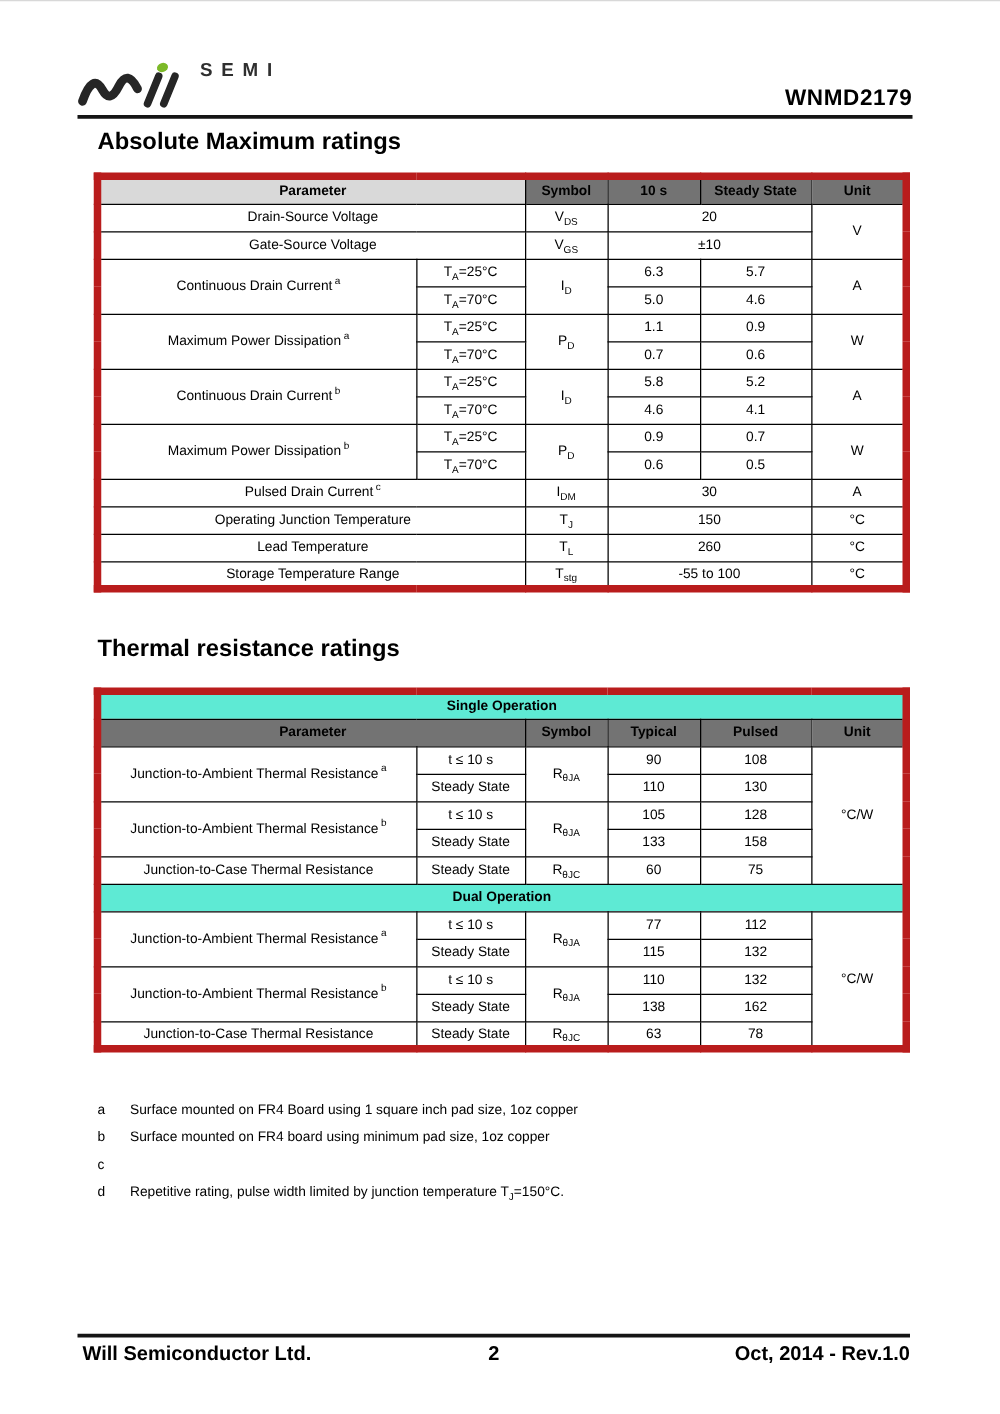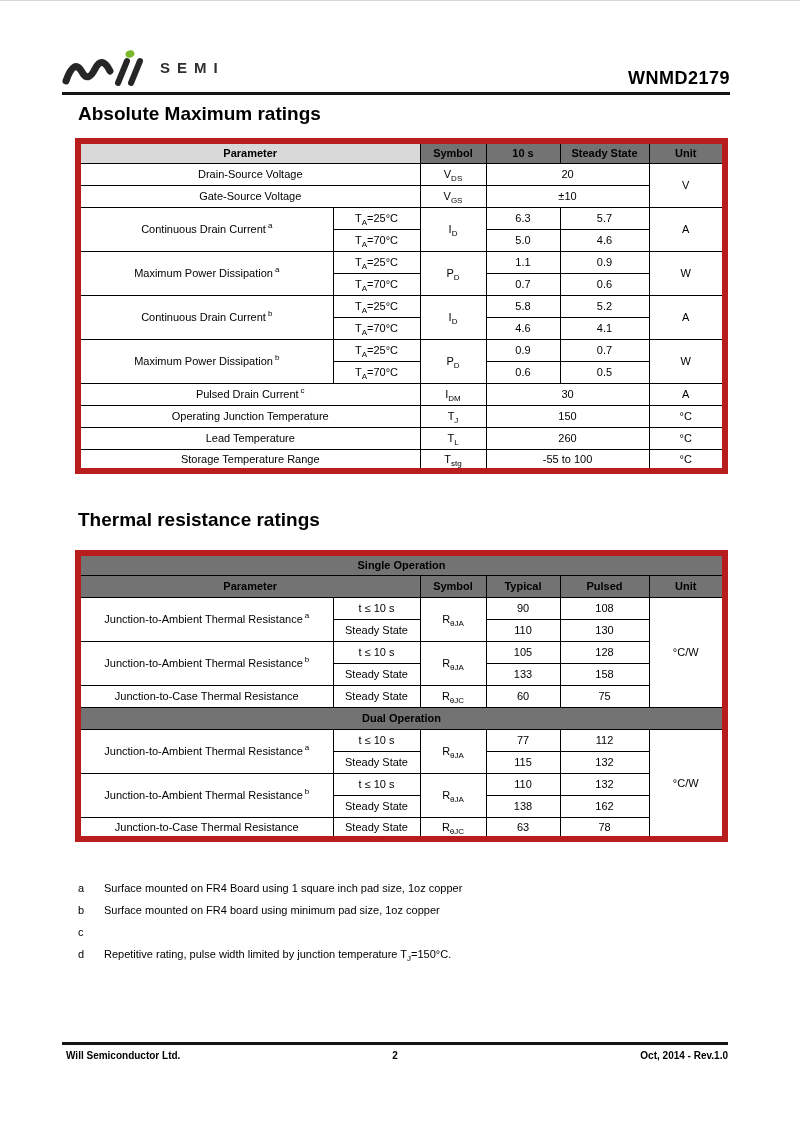--- a/index.html
+++ b/index.html
@@ -13,21 +13,21 @@
     position:relative; width:800px; height:1131px;
     background:#fff; overflow:hidden;
     border-top:1px solid #d8d8d8;
   }
 
   
   .hdr {
     position:absolute; left:62px; top:48px; width:668px; height:46px;
     border-bottom:3px solid #151515;
   }
-  .logo { position:absolute; left:0; bottom:4px; display:flex; align-items:center; }
+  .logo { position:absolute; left:0; bottom:4px; display:flex; align-items:flex-start; }
   .logo svg { display:block; }
   .brand {
     font-size:15px; font-weight:bold; color:#2f2f2f;
     letter-spacing:7px; margin-left:10px; margin-bottom:2px;
   }
   .partno {
     position:absolute; right:0; bottom:3px;
     font-size:18px; font-weight:bold; letter-spacing:0.5px;
   }
 
@@ -40,36 +40,36 @@
     border-collapse:collapse; table-layout:fixed;
     border:6px solid #b91c1c;
   }
   table.doc td {
     border:1px solid #000; height:22px;
     font-size:11px; text-align:center; vertical-align:middle;
     padding:0 3px; white-space:nowrap; overflow:hidden;
   }
   td.head { background:#737373; font-weight:bold; font-size:12px; }
   td.headL { background:#d9d9d9; font-weight:bold; font-size:12px; text-align:left; padding-left:5px; }
-  td.secrow { background:#737373; font-weight:bold; font-size:12px; }
+  td.secrow { background:#5eead4; font-weight:bold; font-size:12px; }
   td.param { text-align:left; padding-left:5px; }
   td.condL { text-align:left; padding-left:5px; }
   sub { font-size:8px; line-height:0; }
   sup { font-size:8px; line-height:0; vertical-align:super; margin-left:2px; }
 
   
   .notes { position:absolute; left:78px; top:876px; font-size:11px; }
   .note { display:flex; height:22px; align-items:center; }
   .note .k { width:26px; }
 
   
   .ftr {
-    position:absolute; left:62px; top:1041px; width:666px; height:24px;
+    position:absolute; left:62px; top:1066px; width:666px; height:24px;
     border-top:3px solid #151515;
-    font-size:10px; font-weight:bold;
+    font-size:16px; font-weight:bold;
   }
   .ftr .co { position:absolute; left:4px; top:5px; }
   .ftr .pg { position:absolute; left:0; right:0; top:5px; text-align:center; }
   .ftr .rev { position:absolute; right:0; top:5px; }
 
   col.cA{width:255px} col.cB{width:87px} col.cC{width:66px}
   col.cD{width:74px} col.cE{width:89px} col.cF{width:76px}
 </style>
 </head>
 <body>

